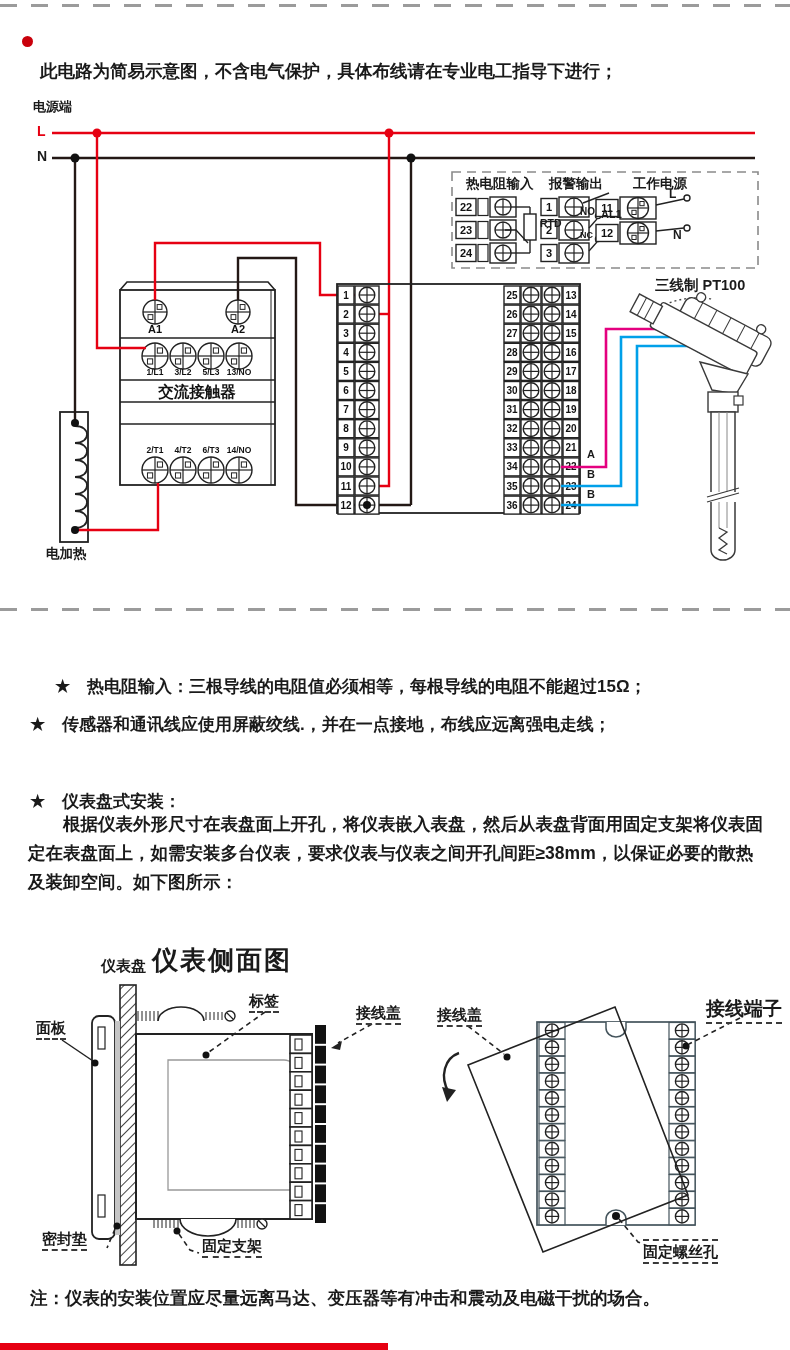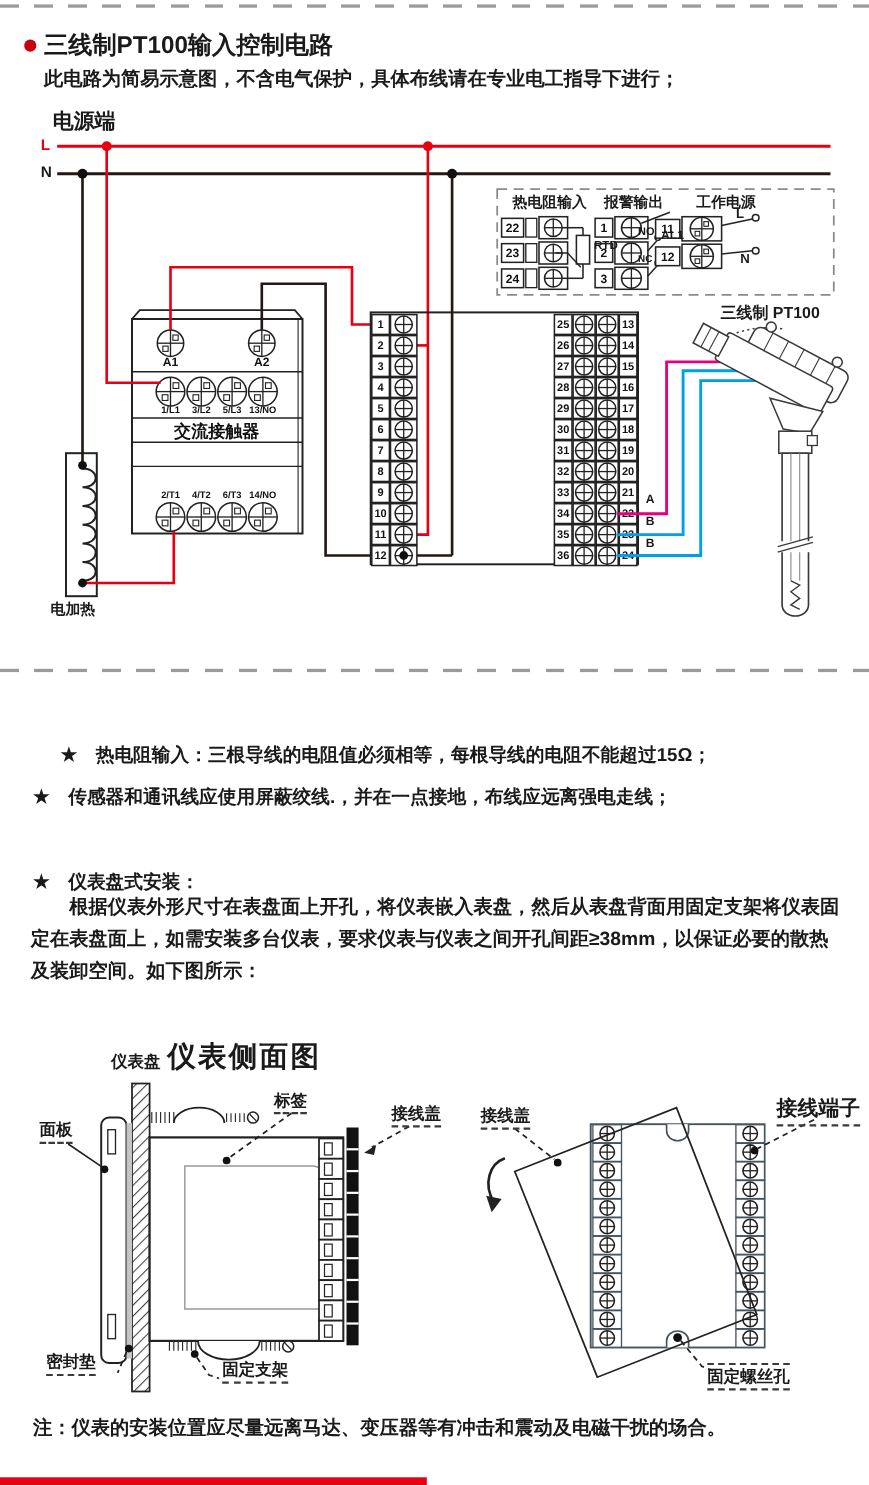--- a/index.html
+++ b/index.html
@@ -25,21 +25,20 @@
   .redbar{position:absolute;left:0;top:1343px;width:388px;height:7px;background:#e60012;}
 </style>
 </head>
 <body>
 
 <div class="page">
 
   <div class="divider" style="top:4px"></div>
 
   <div class="bullet-dot" style="left:22px;top:36px"></div>
-  <div class="title">三线制PT100输入控制电路</div>
   <div class="subtitle">此电路为简易示意图，不含电气保护，具体布线请在专业电工指导下进行；</div>
 
   <svg id="gfx" width="790" height="1350" viewBox="0 0 790 1350">
       <line x1="52" y1="133" x2="755" y2="133" stroke="#e60012" stroke-width="2.6"></line>
       <line x1="52" y1="158" x2="755" y2="158" stroke="#231815" stroke-width="2.6"></line>
       <rect x="452" y="172" width="306" height="96" fill="none" stroke="#8a8a8a" stroke-width="1.6" stroke-dasharray="9,6"></rect>
       <rect x="456" y="198.5" width="20" height="17" fill="#fff" stroke="#222" stroke-width="1.4"></rect>
       <text x="466" y="211" font-size="11" font-weight="bold" text-anchor="middle" fill="#111" font-family="&quot;Liberation Sans&quot;,sans-serif">22</text>
       <rect x="478" y="198.5" width="10" height="17" fill="#fff" stroke="#222" stroke-width="1.2"></rect>
       <rect x="490" y="197" width="26" height="20" fill="#fff" stroke="#222" stroke-width="1.4"></rect>
@@ -626,21 +625,21 @@
       <path d="M459,1053 C445,1058 439,1076 449,1093" fill="none" stroke="#222" stroke-width="2.4"></path>
       <polygon points="442,1087 456,1090 447,1102" fill="#222"></polygon>
       <line x1="468" y1="1026" x2="504" y2="1054" stroke="#222" stroke-width="1.6" stroke-dasharray="5,4"></line>
       <circle cx="507" cy="1057" r="3.5" fill="#111"></circle>
       <line x1="740" y1="1018" x2="689" y2="1044" stroke="#222" stroke-width="1.6" stroke-dasharray="5,4"></line>
       <circle cx="686" cy="1046" r="3.5" fill="#111"></circle>
       <circle cx="616" cy="1216" r="4" fill="#111"></circle>
       <polyline points="619,1219 638,1242 650,1247" fill="none" stroke="#222" stroke-width="1.6" stroke-dasharray="5,4"></polyline>
     </svg>
 
-  <div class="lbl" style="left:48px;top:100px;font-size:19px">电源端</div>
+  <div class="lbl" style="left:33px;top:100px;font-size:13px">电源端</div>
   <div class="lbl red" style="left:37px;top:123px;font-size:14px">L</div>
   <div class="lbl" style="left:37px;top:148px;font-size:14px">N</div>
 
   <div class="lbl" style="left:466px;top:176px;font-size:13.5px">热电阻输入</div>
   <div class="lbl" style="left:549px;top:176px;font-size:13.5px">报警输出</div>
   <div class="lbl" style="left:633px;top:176px;font-size:13.5px">工作电源</div>
   <div class="lbl" style="left:540px;top:217px;font-size:10.5px">RTD</div>
   <div class="lbl" style="left:580px;top:206px;font-size:10px">NO</div>
   <div class="lbl" style="left:580px;top:230px;font-size:9px">NC</div>
   <div class="lbl" style="left:601px;top:208px;font-size:11px">AL1</div>

